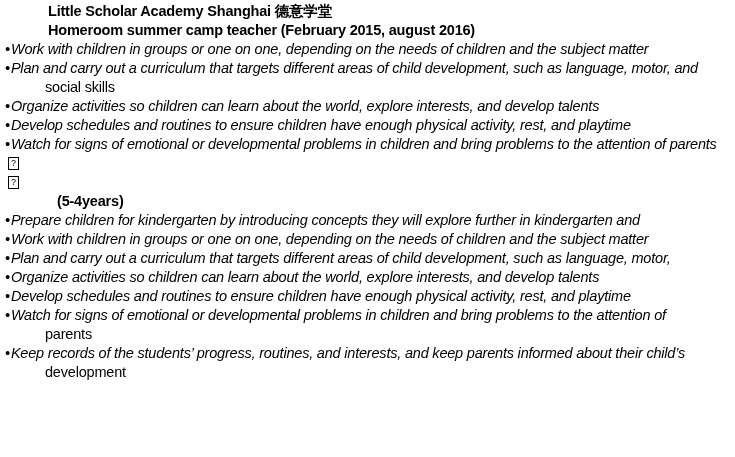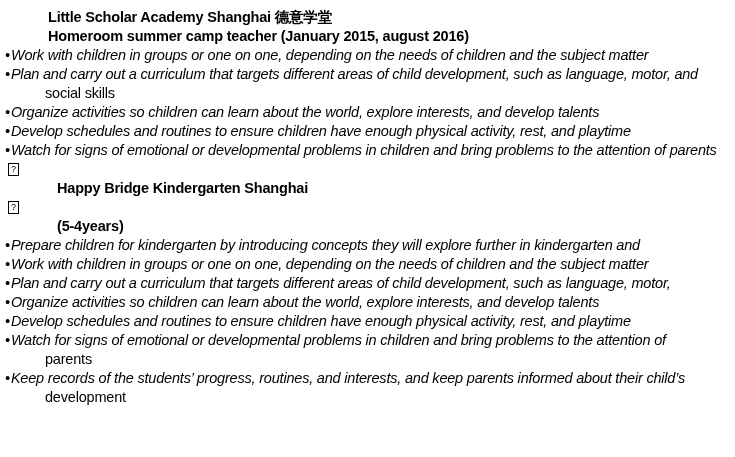--- a/index.html
+++ b/index.html
@@ -8,21 +8,21 @@
     background: #ffffff;
   }
   body {
     width: 735px;
     height: 457px;
     overflow: hidden;
     font-family: "Liberation Sans", "DejaVu Sans", sans-serif;
     color: #000000;
   }
   #doc {
-    padding-top: 8px;
+    padding-top: 2px;
   }
   .line {
     position: relative;
     height: 19px;
     line-height: 19px;
     font-size: 14.5px;
     letter-spacing: -0.2px;
     white-space: nowrap;
   }
   .heading { font-weight: bold; }
@@ -45,33 +45,32 @@
     font-weight: 400;
     letter-spacing: 0;
   }
 </style>
 </head>
 <body>
 
 <div id="doc">
     <section>
       <div class="line heading indent-1"><span>Little Scholar Academy Shanghai 德意学堂</span></div>
-      <div class="line heading indent-1"><span>Homeroom summer camp teacher (January 2015, august 2016)</span></div>
+      <div class="line heading indent-1"><span>Homeroom summer camp teacher (February 2015, august 2016)</span></div>
       <div class="line bullet-first"><span class="dot">•</span><span>Work with children in groups or one on one, depending on the needs of children and the subject matter</span></div>
       <div class="line bullet-first"><span class="dot">•</span><span>Plan and carry out a curriculum that targets different areas of child development, such as language, motor, and</span></div>
       <div class="line bullet-wrap"><span>social skills</span></div>
       <div class="line bullet-first"><span class="dot">•</span><span>Organize activities so children can learn about the world, explore interests, and develop talents</span></div>
       <div class="line bullet-first"><span class="dot">•</span><span>Develop schedules and routines to ensure children have enough physical activity, rest, and playtime</span></div>
       <div class="line bullet-first"><span class="dot">•</span><span>Watch for signs of emotional or developmental problems in children and bring problems to the attention of parents</span></div>
       <div class="line marker-line">
         <span class="notdef">?</span>
       </div>
     </section>
     <section>
-      <div class="line heading indent-2"><span>Happy Bridge Kindergarten Shanghai</span></div>
       <div class="line heading indent-2"><span class="notdef">?</span></div>
       <div class="line heading indent-2"><span>(5-4years)</span></div>
       <div class="line bullet-first"><span class="dot">•</span><span>Prepare children for kindergarten by introducing concepts they will explore further in kindergarten and</span></div>
       <div class="line bullet-first"><span class="dot">•</span><span>Work with children in groups or one on one, depending on the needs of children and the subject matter</span></div>
       <div class="line bullet-first"><span class="dot">•</span><span>Plan and carry out a curriculum that targets different areas of child development, such as language, motor,</span></div>
       <div class="line bullet-first"><span class="dot">•</span><span>Organize activities so children can learn about the world, explore interests, and develop talents</span></div>
       <div class="line bullet-first"><span class="dot">•</span><span>Develop schedules and routines to ensure children have enough physical activity, rest, and playtime</span></div>
       <div class="line bullet-first"><span class="dot">•</span><span>Watch for signs of emotional or developmental problems in children and bring problems to the attention of</span></div>
       <div class="line bullet-wrap"><span>parents</span></div>
       <div class="line bullet-first"><span class="dot">•</span><span>Keep records of the students’ progress, routines, and interests, and keep parents informed about their child’s</span></div>

